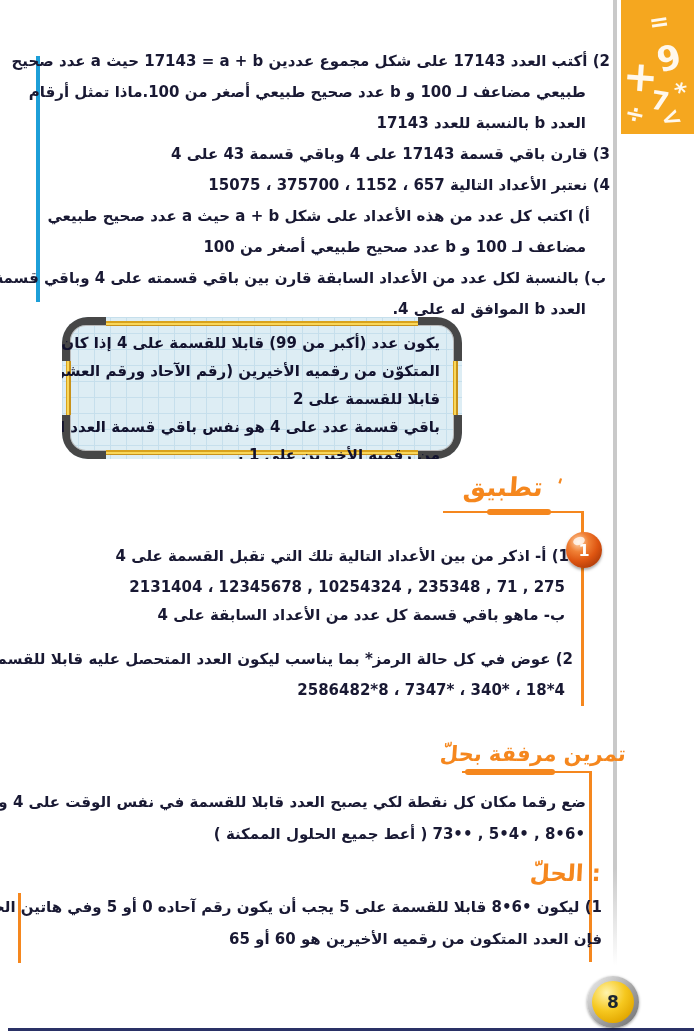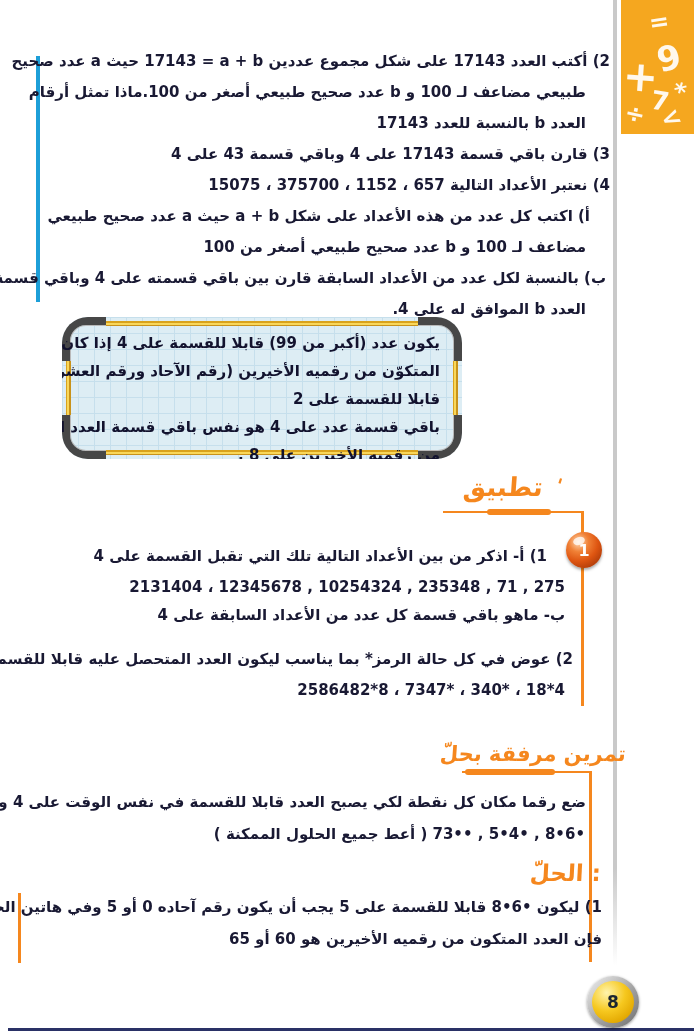--- a/index.html
+++ b/index.html
@@ -121,36 +121,36 @@
       <i></i>
     </div>
   <div class="corner c-br">
       <i></i>
     </div>
   <div class="rule-text">
     <div class="ln">يكون عدد (أكبر من ⁦99⁩) قابلا للقسمة على ⁦4⁩ إذا كان العدد</div>
     <div class="ln">المتكوّن من رقميه الأخيرين (رقم الآحاد ورقم العشرات)</div>
     <div class="ln">قابلا للقسمة على ⁦2⁩</div>
     <div class="ln">باقي قسمة عدد على ⁦4⁩ هو نفس باقي قسمة العدد المتكوّن</div>
-    <div class="ln">من رقميه الأخيرين على ⁦8⁩ .</div>
+    <div class="ln">من رقميه الأخيرين على ⁦1⁩ .</div>
   </div>
 </div>
 
 <div class="abs h-app orange">تطبيق</div>
 <div class="abs h-tick orange">'</div>
 <div class="abs u-thin" style="left:443px;top:511px;width:141px"></div>
 <div class="abs u-thick" style="left:487px;top:509px;width:64px"></div>
 <div class="abs vline" style="left:581px;top:511px;height:195px"></div>
 
 <div class="abs badge1">
   <span class="shine"></span>
   <span>1</span>
 </div>
 
-<div class="abs rtl-line" style="left:12px;top:544px;width:535px;padding-right:0">1) أ- اذكر من بين الأعداد التالية تلك التي تقبل القسمة على ⁦4⁩</div>
+<div class="abs rtl-line" style="left:34px;top:544px;width:535px;padding-right:0">1) أ- اذكر من بين الأعداد التالية تلك التي تقبل القسمة على ⁦4⁩</div>
 <div class="abs rtl-line" style="left:30px;top:575px;width:535px;padding-right:8px">⁦275⁩ , ⁦71⁩ ,  ⁦235348⁩ ,   ⁦10254324⁩ ,    ⁦12345678⁩ ،   ⁦2131404⁩</div>
 <div class="abs rtl-line" style="left:30px;top:603px;width:535px;padding-right:20px">ب- ماهو باقي قسمة كل عدد من الأعداد السابقة على ⁦4⁩</div>
 <div class="abs rtl-line" style="left:20px;top:647px;width:553px;padding-right:0">2) عوض في كل حالة الرمز⁦*⁩ بما يناسب ليكون العدد المتحصل عليه قابلا للقسمة على  ⁦4⁩</div>
 <div class="abs rtl-line" style="left:30px;top:678px;width:535px;padding-right:80px">⁦18*4⁩ ،  ⁦340*⁩ ،  ⁦7347*⁩ ،  ⁦2586482*8⁩</div>
 
 <div class="abs h-ex orange">تمرين مرفقة بحلّ</div>
 <div class="abs u-thin" style="left:462px;top:771px;width:129px"></div>
 <div class="abs u-thick" style="left:465px;top:769px;width:90px"></div>
 <div class="abs vline" style="left:589px;top:771px;height:191px"></div>
 

